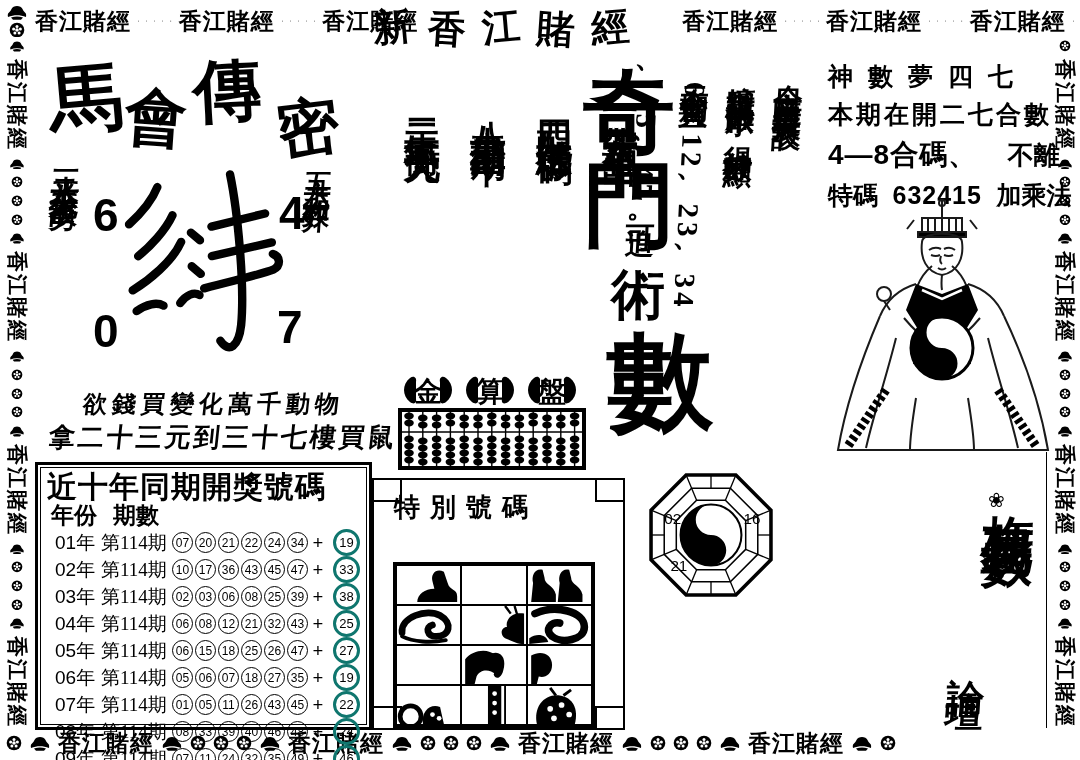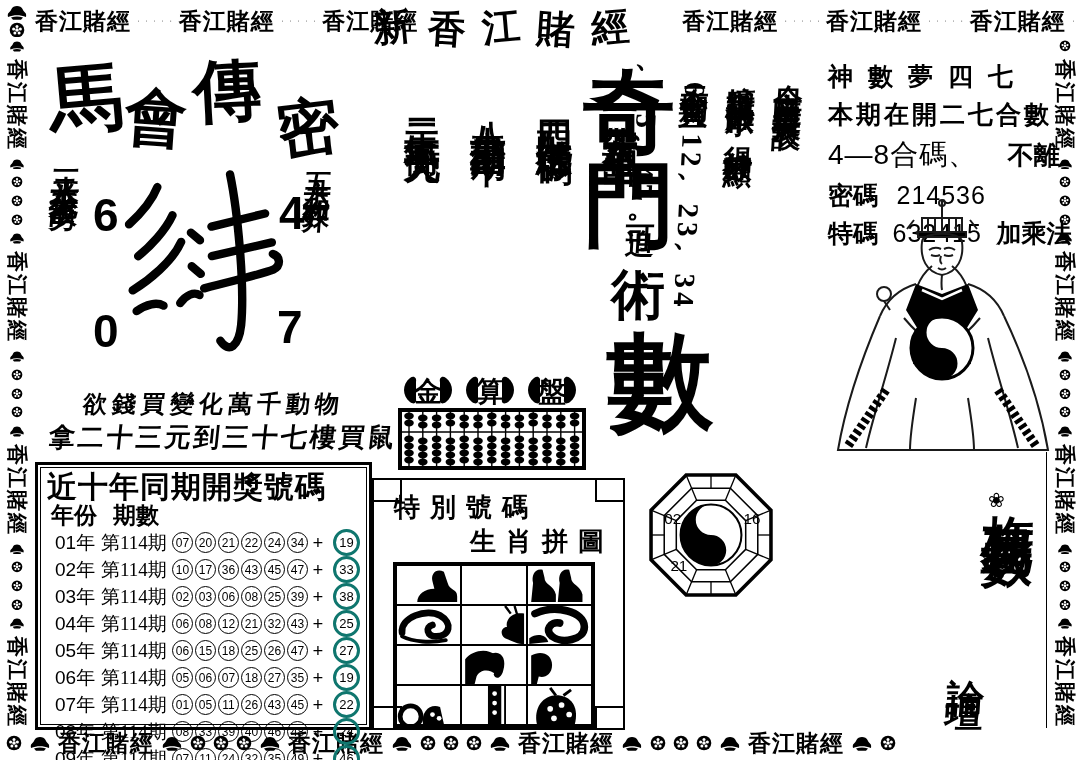--- a/index.html
+++ b/index.html
@@ -59,21 +59,21 @@
   
   .oracle{left:640px;top:62px;width:160px;height:402px;writing-mode:vertical-rl;}
   .oracle>div{margin-left:7px;font-size:29px;font-weight:bold;letter-spacing:4px;transform:skewX(-3deg);}
 
   
   .shenshu{left:828px;top:60px;width:222px;font-weight:bold;}
   .ss-l{margin-bottom:5px;white-space:nowrap;}
   .ss1{font-size:25px;letter-spacing:15px;}
   .ss2{font-size:25px;letter-spacing:3px;}
   .ss3{font-size:26px;}
-  .ssv{font-family:"Liberation Sans",sans-serif;font-weight:normal;font-size:25px;letter-spacing:1px;}
+  .ssv{font-family:"Liberation Sans",sans-serif;font-weight:bold;font-size:25px;letter-spacing:1px;}
 
   
   .htable{left:35px;top:462px;width:337px;height:268px;border:3px solid #000;padding:2px;box-sizing:border-box;background:#fff;}
   .ht-inner{border:1px solid #000;height:100%;box-sizing:border-box;padding:3px 6px 2px;display:flex;flex-direction:column;}
   .ht-title{font-size:30px;font-weight:bold;letter-spacing:1px;line-height:32px;}
   .ht-head{display:flex;font-size:23px;font-weight:bold;line-height:26px;}
   .ht-head .hy{width:62px;padding-left:4px;}
   .ht-head .hi{width:96px;}
   .ht-head .hn{flex:1;text-align:center;}
   .trow{display:flex;align-items:center;flex:1;font-size:19px;}
@@ -717,24 +717,20 @@
       <div>示今期宜買6、12、23、34</div>
       <div>、45、47可追。</div>
     </div>
 
   <div class="abs shenshu">
     <div class="ss-l ss1">神數夢四七</div>
     <div class="ss-l ss2">本期在開二七合數</div>
     <div class="ss-l ss3">
       <span class="ssv" style="font-size:28px;">4—8合碼、</span>
       <span style="margin-left:24px;">不離</span>
-    </div>
-    <div class="ss-l ss3">
-      <span style="font-size:25px;">密碼</span>
-      <span class="ssv" style="margin-left:12px;">214536</span>
     </div>
     <div class="ss-l ss3">
       <span style="font-size:25px;">特碼</span>
       <span class="ssv" style="margin-left:8px;">632415</span>
       <span style="font-size:25px;margin-left:8px;">加乘法</span>
     </div>
   </div>
 
   <svg class="abs" style="left:826px;top:198px;" width="232" height="264" viewBox="0 0 232 264">
     <g stroke="#1a1a1a" stroke-width="2" fill="none">
@@ -1028,21 +1024,20 @@
         </div>
     </div>
   </div>
 
   <div class="abs puzzle">
     <div class="pcorner pc-tl"></div>
     <div class="pcorner pc-tr"></div>
     <div class="pcorner pc-bl"></div>
     <div class="pcorner pc-br"></div>
     <div class="ptitle pt1">特別號碼</div>
-    <div class="ptitle pt2">生肖拼圖</div>
     <div class="pgrid">
       <div class="pcell">
         <svg viewBox="0 0 64 40">
             <path d="M20,38 h42 v-6 c0,-8 -8,-6 -10,-14 l-4,-12 c-8,-4 -14,2 -12,10 l2,8 c-10,0 -18,6 -18,14 z" fill="#000"></path>
           </svg>
       </div>
       <div class="pcell"></div>
       <div class="pcell">
         <svg viewBox="0 0 64 40">
             <path d="M2,38 h26 v-8 c-2,-10 -12,-10 -12,-18 l-2,-8 c-8,-2 -12,6 -10,14 z" fill="#000"></path>

